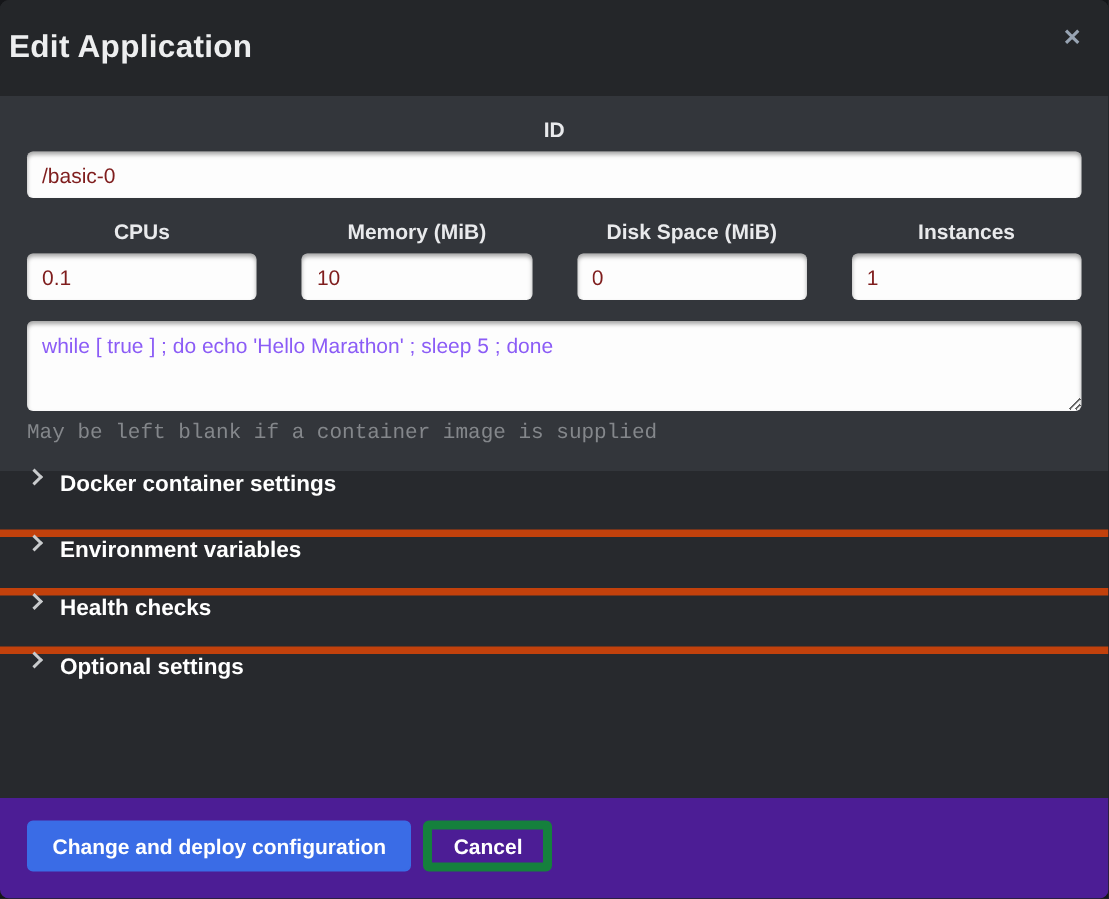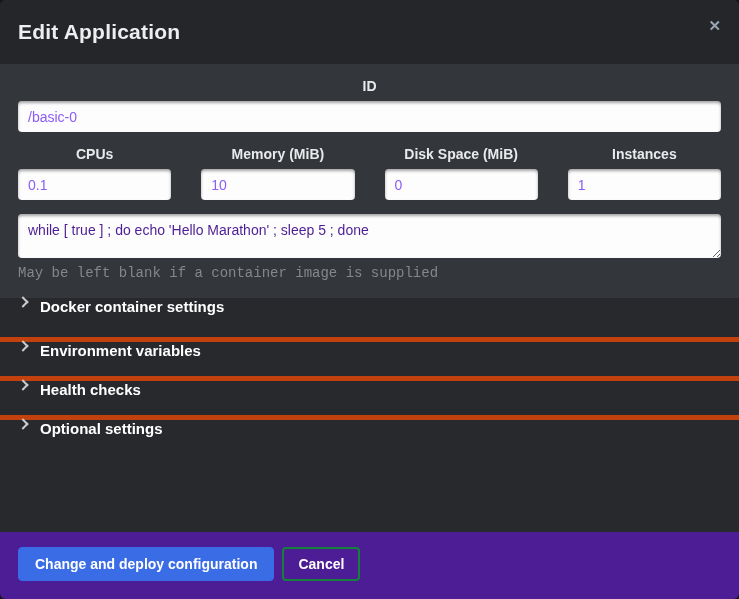--- a/index.html
+++ b/index.html
@@ -15,21 +15,21 @@
     width: 739px; height: 599px;
     border-radius: 6px; overflow: hidden;
     display: flex; flex-direction: column;
     background: #27292d;
   }
   
   .modal-header {
     flex: 0 0 64px;
     background: #242629;
     display: flex; align-items: center;
-    padding: 0 18px;
+    padding: 0 6px;
     position: relative;
   }
   .modal-title {
     margin: 0;
     font-size: 21px; font-weight: 600;
     color: #edeeef; letter-spacing: .2px;
   }
   .close-btn {
     position: absolute; right: 12px; top: 12px;
     background: none; border: none;
@@ -46,39 +46,39 @@
   .field-label {
     display: block;
     color: #e9eaec; font-size: 14px; font-weight: 700;
     margin: 0 0 7px 0; line-height: 16px; text-align: center;
   }
   .text-input {
     width: 100%; height: 31px;
     border: none; border-radius: 4px;
     background: #fdfdfd;
     box-shadow: inset 0 2px 3px rgba(0,0,0,.35);
-    color: #8b5cf6; font-size: 14px;
+    color: #7f1d1d; font-size: 14px;
     padding: 0 10px;
     font-family: inherit;
     outline: none;
   }
   .field-row {
     display: grid;
     grid-template-columns: repeat(4, 1fr);
     gap: 30px;
     margin-top: 14px;
   }
   .command-group { margin-top: 14px; }
   .command-textarea {
     display: block;
-    width: 100%; height: 44px;
+    width: 100%; height: 60px;
     border: none; border-radius: 4px;
     background: #fdfdfd;
     box-shadow: inset 0 2px 3px rgba(0,0,0,.35);
-    color: #4c1d95; font-size: 14px; line-height: 1.35;
+    color: #8b5cf6; font-size: 14px; line-height: 1.35;
     padding: 7px 10px;
     font-family: inherit;
     resize: both;
     outline: none;
   }
   .help-text {
     margin-top: 7px;
     color: #84878b; font-size: 14px; line-height: 17px; font-family: Liberation Mono, monospace;
   }
   
@@ -116,21 +116,21 @@
     cursor: pointer;
     padding: 0 16px;
   }
   .btn-primary {
     background: #3a6ce6;
     border: 1px solid #3a6ce6;
     color: #ffffff;
   }
   .btn-cancel {
     background: transparent;
-    border: 2px solid #15803d;
+    border: 6px solid #15803d;
     color: #ffffff;
     padding: 0 14px;
   }
 </style>
 </head>
 <body>
 
 <div class="modal">
 
   <div class="modal-header">

